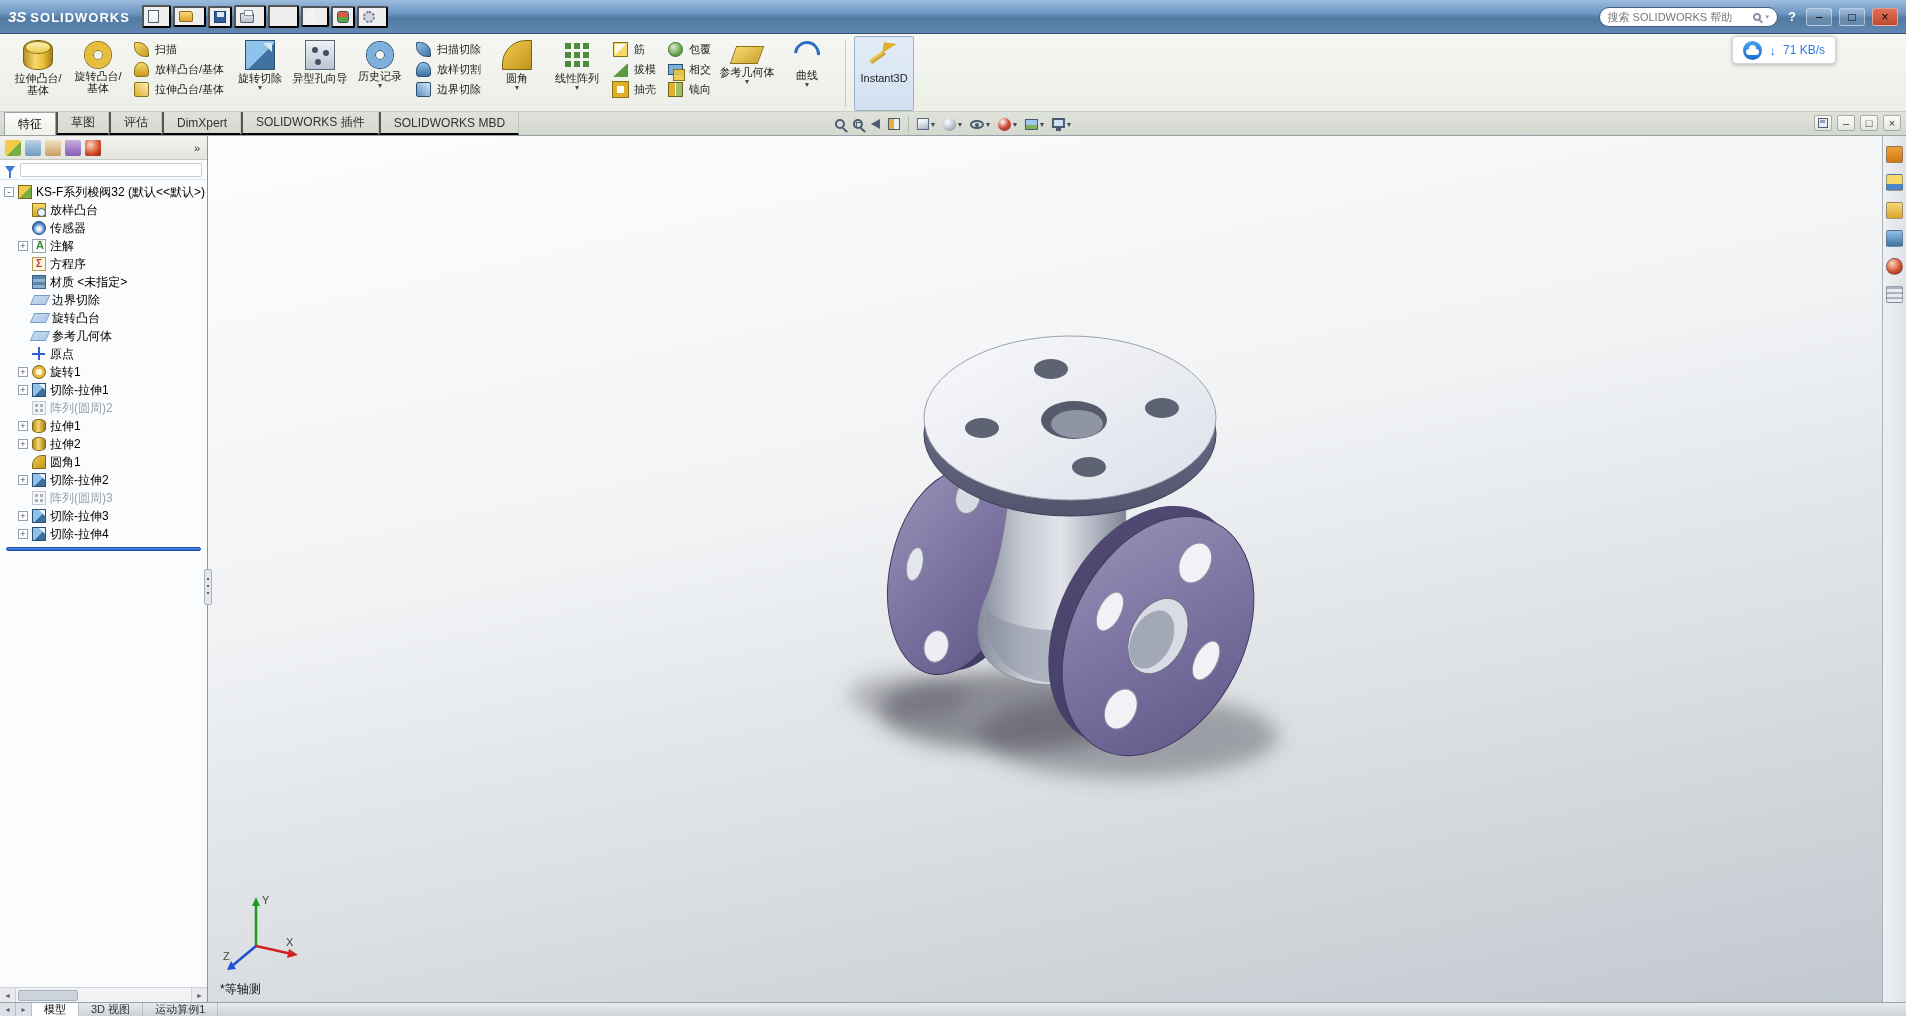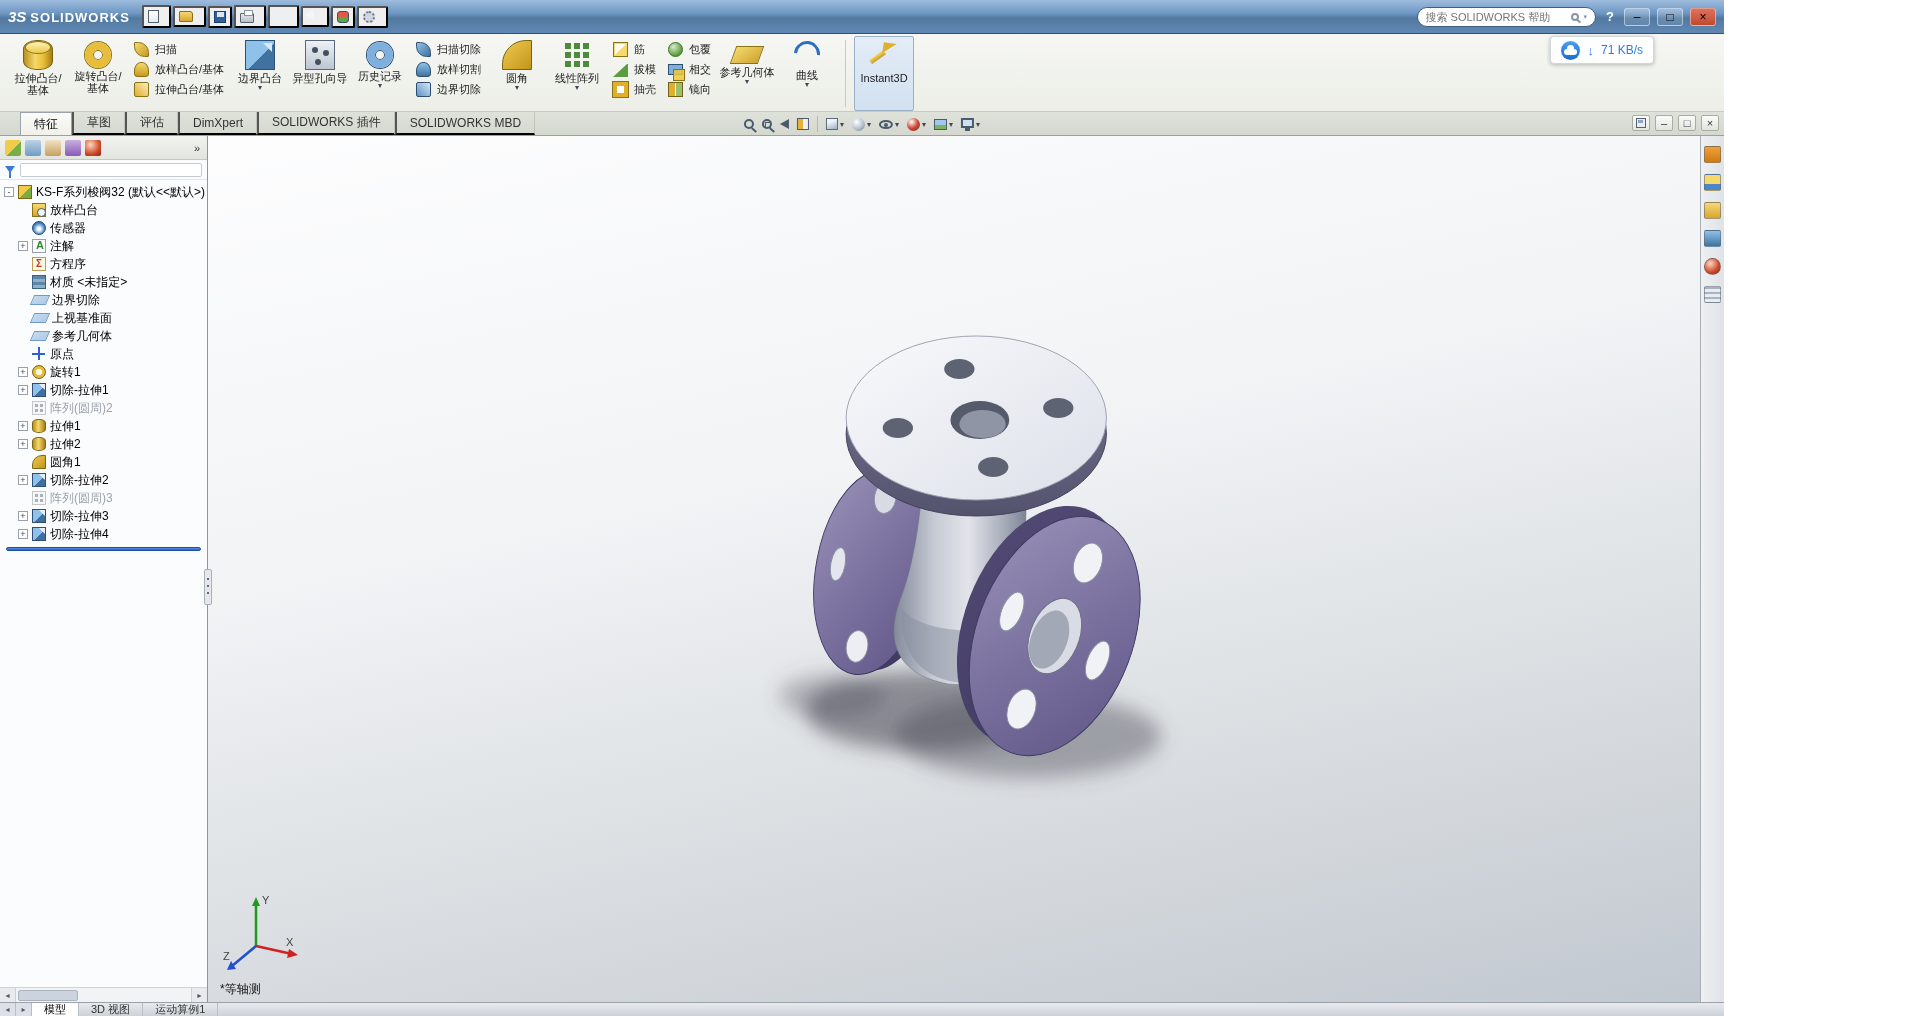--- a/index.html
+++ b/index.html
@@ -1,18 +1,18 @@
 <!DOCTYPE html>
 <html><head>
 <meta charset="utf-8">
 <style>
   *{margin:0;padding:0;box-sizing:border-box;}
   html,body{width:1906px;height:1016px;overflow:hidden;}
   body{font-family:"Liberation Sans","DejaVu Sans",sans-serif;font-size:12px;color:#222;}
-  .app{position:relative;width:1724px;height:1016px;background:#dfe2e6;overflow:hidden;}
+  .app{position:relative;width:1906px;height:1016px;background:#dfe2e6;overflow:hidden;}
 
   
   .titlebar{position:absolute;top:0;left:0;right:0;height:34px;
     background:linear-gradient(#9dbcdd 0%,#6e97c4 40%,#52799f 55%,#6088b4 100%);
     border-bottom:1px solid #33506f;display:flex;align-items:center;padding:0 8px;color:#fff;z-index:60;}
   .logo{display:flex;align-items:baseline;gap:4px;margin-right:12px;}
   .logo-mark{font-weight:bold;font-style:italic;font-size:15px;}
   .logo-text{font-weight:bold;font-size:13px;letter-spacing:1px;}
   .tb-toolbar{display:flex;align-items:center;gap:2px;}
   .tb-btn{display:flex;align-items:center;gap:3px;padding:3px 4px;border-radius:2px;cursor:default;}
@@ -86,21 +86,21 @@
   .si-draft{width:0;height:0;border-left:14px solid transparent;border-bottom:13px solid #5a9c40;margin-top:1px;background:none;}
   .si-shell{border:4px solid #e0b02c;outline:1px solid #8a7314;background:#fff;}
   .si-wrap{background:radial-gradient(circle at 35% 30%,#d8eccc,#5a9c40 70%);border-radius:50%;border:1px solid #38701f;}
   .si-intersect{width:11px;height:11px;flex-basis:15px;background:#7fb0dd;border:1px solid #2c4f74;}
   .si-intersect::after{content:"";position:absolute;left:4px;top:4px;width:10px;height:10px;background:rgba(240,200,60,.85);border:1px solid #8a7314;}
   .si-mirror{background:linear-gradient(90deg,#e0b02c 46%,#fff 46% 54%,#9cc06a 54%);border:1px solid #71611a;}
 
   
   .tabrow{position:absolute;top:112px;left:0;right:0;height:24px;background:linear-gradient(#dfe2da,#d4d8cf);
     border-bottom:1px solid #98a0a8;display:flex;align-items:flex-end;z-index:25;}
-  .ctabs{display:flex;align-items:flex-end;height:24px;padding-left:20px;}
+  .ctabs{display:flex;align-items:flex-end;height:24px;padding-left:4px;}
   .ctab{display:inline-flex;align-items:center;height:23px;padding:0 13px;font-size:12px;color:#333;border-right:1px solid #c0c4bb;background:transparent;border-top:none;font-family:inherit;}
   .ctab.active{background:linear-gradient(#fbfbf8,#f0f1ea);border:1px solid #9aa2aa;border-bottom:none;color:#000;}
   .headsup{position:absolute;left:50%;top:1px;transform:translateX(-50%);display:flex;align-items:center;gap:2px;height:22px;}
   .hbtn{display:flex;align-items:center;gap:2px;padding:2px 3px;border-radius:2px;background:transparent;border:none;}
   .hsep{width:1px;height:16px;background:#b4b8ae;margin:0 3px;}
   .hmag{position:relative;width:10px;height:10px;border:2px solid #4a5b6e;border-radius:50%;}
   .hmag::after{content:"";position:absolute;right:-5px;bottom:-4px;width:6px;height:2px;background:#4a5b6e;transform:rotate(40deg);}
   .hmag.area::before{content:"";position:absolute;left:1px;top:1px;width:4px;height:4px;border:1px solid #4a5b6e;}
   .harrow{width:0;height:0;border-top:5px solid transparent;border-bottom:5px solid transparent;border-right:9px solid #4a5b6e;}
   .hsection{width:12px;height:12px;border:1px solid #4a5b6e;background:linear-gradient(90deg,#e4b23c 50%,#eef2f6 50%);}
@@ -276,21 +276,21 @@
           <span>放样凸台/基体</span>
         </button>
 
         <button class="sbtn">
           <span class="si si-boundary"></span>
           <span>拉伸凸台/基体</span>
         </button>
       </div>
     <button class="rbtn">
       <span class="ri ri-cutex"></span>
-      <span class="rlabel">边界凸台</span>
+      <span class="rlabel">旋转切除</span>
       <span class="dd">▾</span>
     </button>
     <button class="rbtn">
       <span class="ri ri-hole"></span>
       <span class="rlabel">异型孔向导</span>
     </button>
     <button class="rbtn">
       <span class="ri ri-revcut"></span>
       <span class="rlabel">历史记录</span>
       <span class="dd">▾</span>
@@ -492,21 +492,21 @@
 
             <div class="tree-row">
               <span class="expander"></span>
               <span class="ti ti-plane"></span>
               <span>边界切除</span>
             </div>
 
             <div class="tree-row">
               <span class="expander"></span>
               <span class="ti ti-plane"></span>
-              <span>上视基准面</span>
+              <span>旋转凸台</span>
             </div>
 
             <div class="tree-row">
               <span class="expander"></span>
               <span class="ti ti-plane"></span>
               <span>参考几何体</span>
             </div>
 
             <div class="tree-row">
               <span class="expander"></span>

